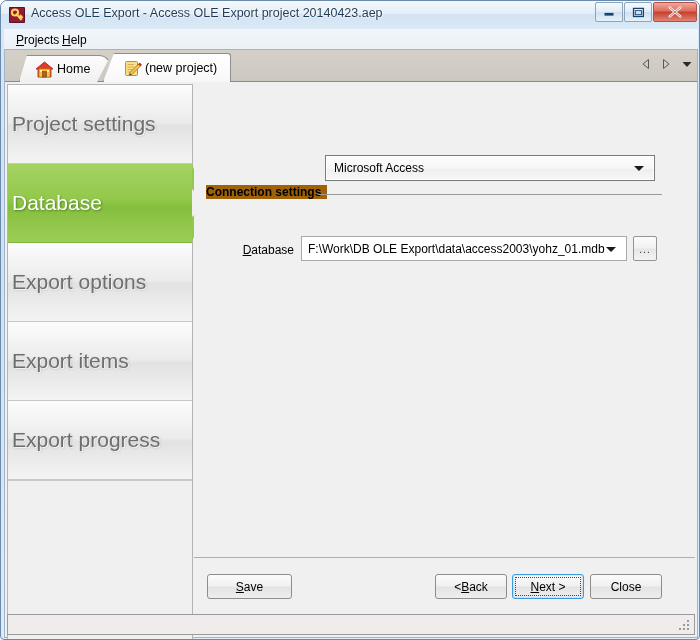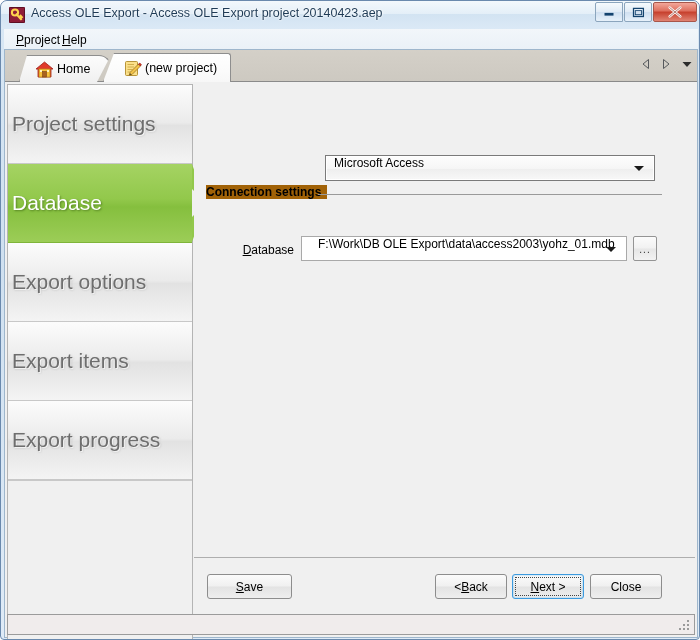--- a/index.html
+++ b/index.html
@@ -164,21 +164,21 @@
   }
   #lbl-dbserver { left: 130px; top: 77px; width: 100px; }
   #lbl-database { left: 14px; top: 159px; width: 86px; }
 
   
   .combo {
     position: absolute; height: 23px;
     background: linear-gradient(to bottom, #fdfdfd 0%, #f6f6f6 52%, #eeeeee 53%, #f8f8f8 100%);
     border: 1px solid #818181;
     font-size: 12px; color: #000;
-    display: flex; cursor: default;
+    display: flex; align-items: center; cursor: default;
   }
   .combo .combo-val { margin-left: 6px; white-space: nowrap; overflow: hidden; }
   .combo .combo-arrow {
     position: absolute; right: 7px; top: 50%; margin-top: -2px;
     width: 0; height: 0;
     border-left: 5px solid transparent; border-right: 5px solid transparent;
     border-top: 5px solid #1a1a1a;
   }
   #combo-dbserver {
     left: 131px; top: 71px; width: 330px; height: 26px;
@@ -186,21 +186,21 @@
     box-shadow: inset 0 0 0 1px #ffffff;
   }
   #combo-dbserver .combo-val { margin-left: 8px; }
   #combo-dbserver .combo-arrow { right: 10px; }
 
   #combo-database {
     left: 107px; top: 152px; width: 326px; height: 25px;
     background: #ffffff;
     border: 1px solid #a9a9a9;
   }
-  #combo-database .combo-val { margin-left: 16px; }
+  #combo-database .combo-val { margin-left: 6px; }
   #combo-database .combo-arrow { right: 10px; }
 
   #btn-browse {
     position: absolute; left: 439px; top: 152px; width: 24px; height: 25px;
     border: 1px solid #949494; border-radius: 2px;
     background: linear-gradient(to bottom, #fbfbfb 0%, #f1f1f1 48%, #e6e6e6 52%, #f3f3f3 100%);
     font-size: 11px; color: #333; line-height: 18px; text-align: center;
     cursor: default;
   }
   #btn-browse span { position: relative; top: 3px; letter-spacing: 1px; font-size: 10px; }
@@ -286,21 +286,21 @@
     </div>
     <div class="wbtn" id="btn-close">
       <svg class="wglyph" viewBox="0 0 44 20">
         <path d="M16 5 L28 15 M28 5 L16 15" stroke="#ffffff" stroke-width="2.6" stroke-linecap="round" opacity="0.95"></path>
         <path d="M16 5 L28 15 M28 5 L16 15" stroke="#6e1508" stroke-width="1.1" stroke-linecap="round" opacity="0.55"></path>
       </svg>
     </div>
   </div>
 
   <div id="menubar">
-    <div class="menu-item" id="menu-projects"><span class="acc">P</span><span>project</span></div>
+    <div class="menu-item" id="menu-projects"><span class="acc">P</span><span>rojects</span></div>
     <div class="menu-item" id="menu-help"><span class="acc">H</span><span>elp</span></div>
   </div>
 
   <div id="client">
 
     <div id="tabstrip">
 
       <div class="tab" id="tab-home">
         <span class="tab-icon">
           <svg width="19" height="19" viewBox="0 0 19 19">

